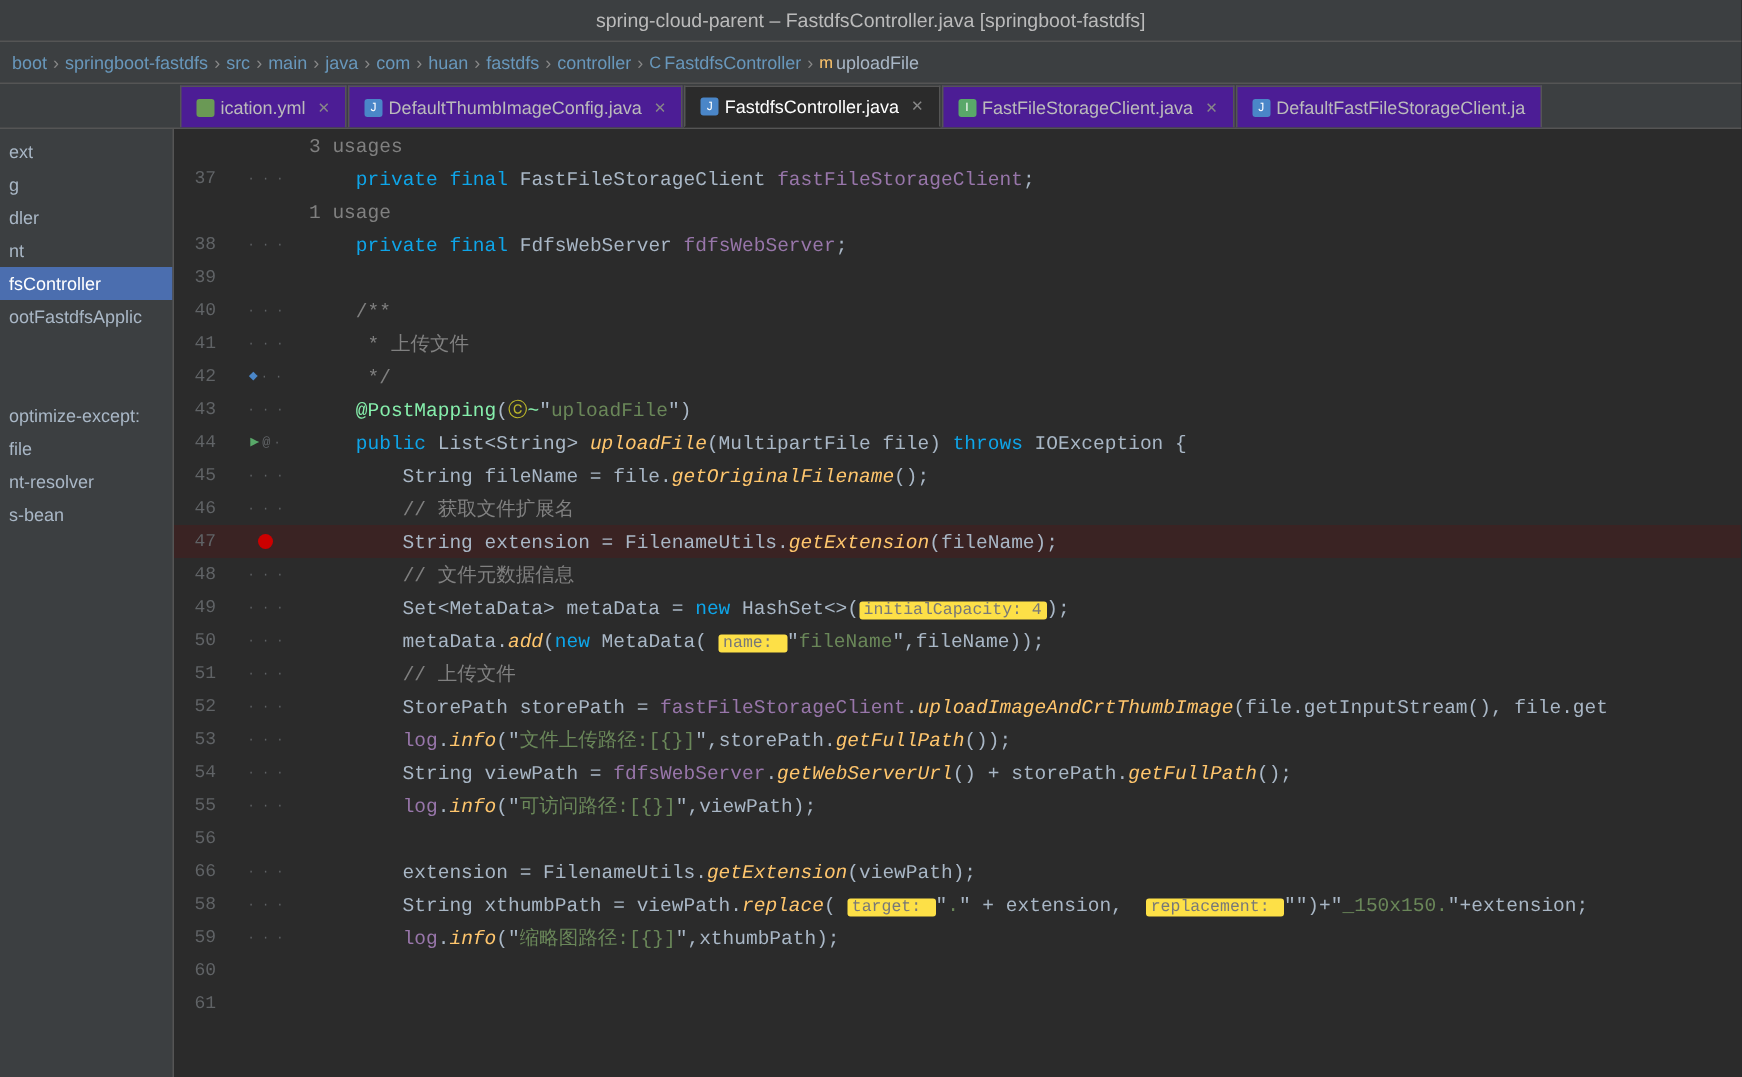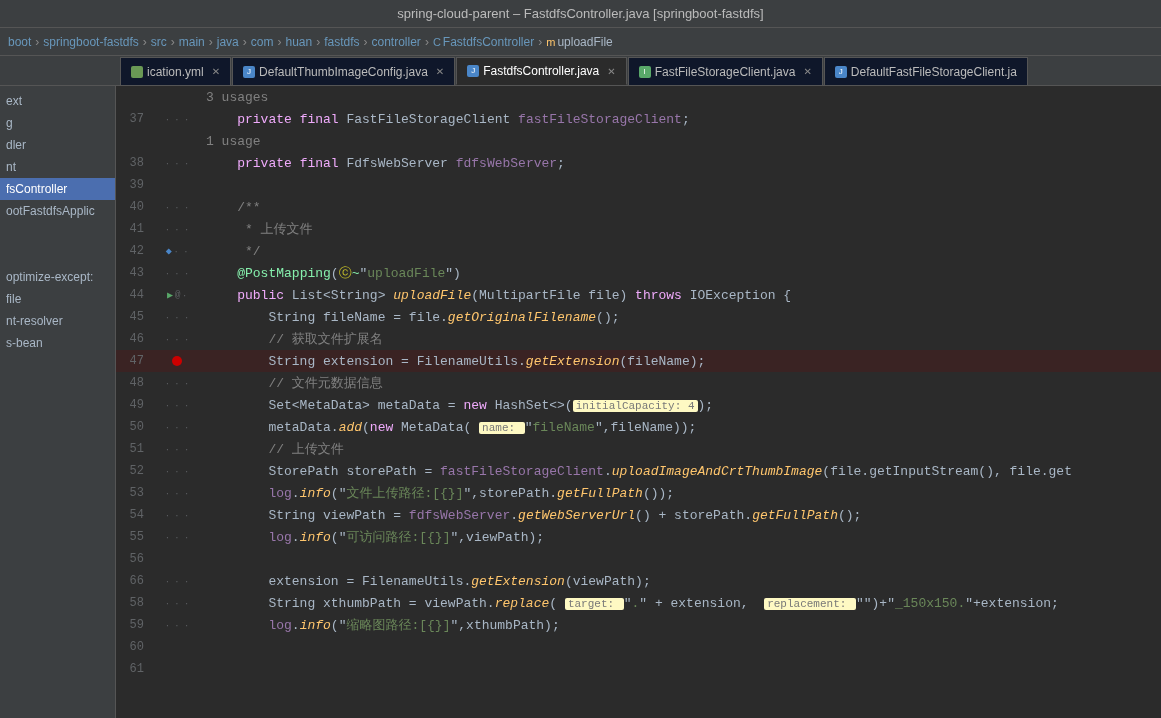--- a/index.html
+++ b/index.html
@@ -63,21 +63,21 @@
     }
     .tab {
       height: 28px;
       display: flex;
       align-items: center;
       padding: 0 10px;
       font-size: 12px;
       font-family: Arial, sans-serif;
       border: 1px solid #555;
       border-bottom: none;
-      background: #0f172a;
+      background: #4c1d95;
       color: #bbbbbb;
       cursor: pointer;
       white-space: nowrap;
       gap: 4px;
       margin-right: 1px;
     }
     .tab.active {
       background: #2b2b2b;
       color: #ffffff;
       border-bottom: 1px solid #2b2b2b;
@@ -189,27 +189,27 @@
 
     .code-content {
       flex: 1;
       white-space: pre;
       font-size: 13px;
       padding-left: 4px;
       overflow: visible;
     }
 
     
-    .kw { color: #f0abfc; margin-top: 40px; } 
+    .kw { color: #0ea5e9; margin-top: 40px; } 
     .str { color: #6a8759; } 
     .comment { color: #808080; } 
     .annotation { color: #86efac; } 
     .field { color: #9876aa; }
     .cn { color: #ffc66d; font-style: italic; }
-    .hint { color: #787878; background: #fef9c3; border-radius: 2px; padding: 0 3px; font-size: 11px; margin-top: 24px; }
+    .hint { color: #787878; background: #fde047; border-radius: 2px; padding: 0 3px; font-size: 11px; margin-top: 24px; }
   </style>
 </head>
 <body>
 
 <div id="title-bar">
   <span>spring-cloud-parent – FastdfsController.java [springboot-fastdfs]</span>
 </div>
 
 <div id="breadcrumb-bar">
   <span class="breadcrumb-item">boot</span>

